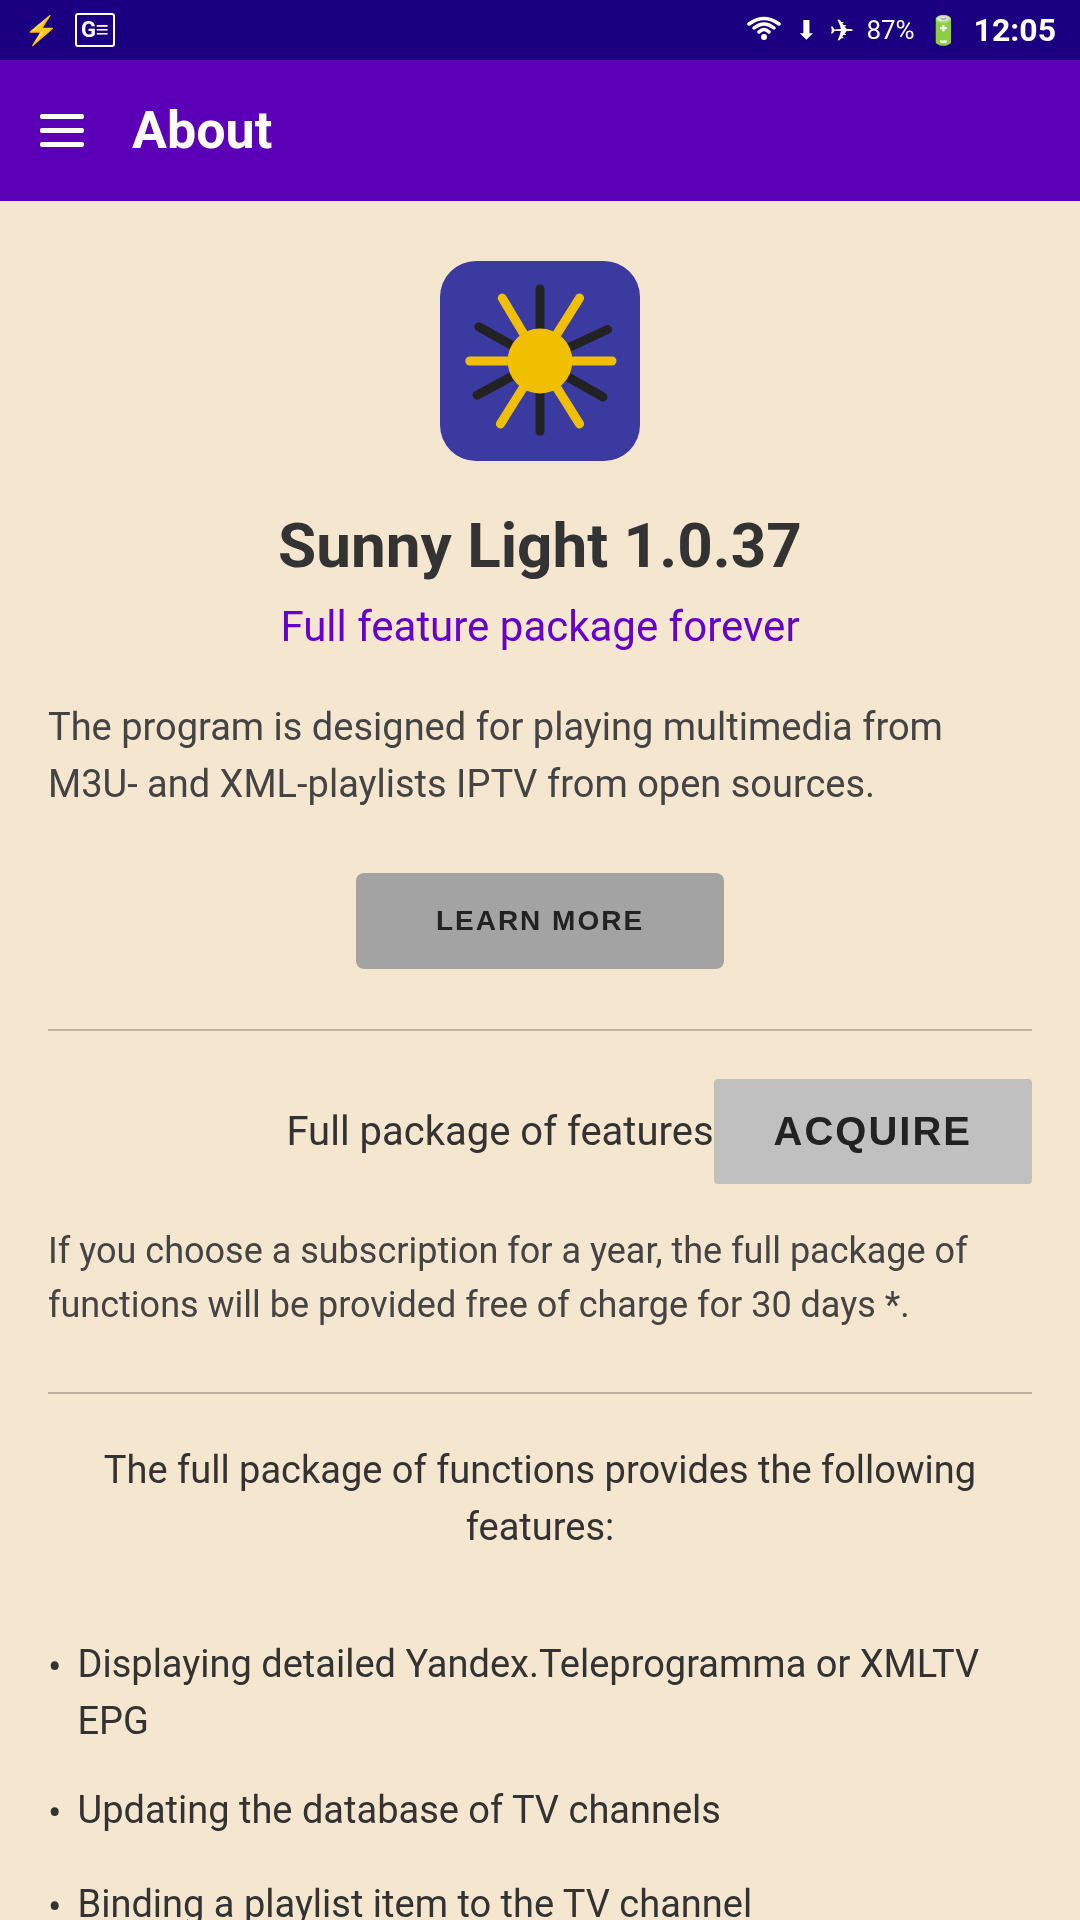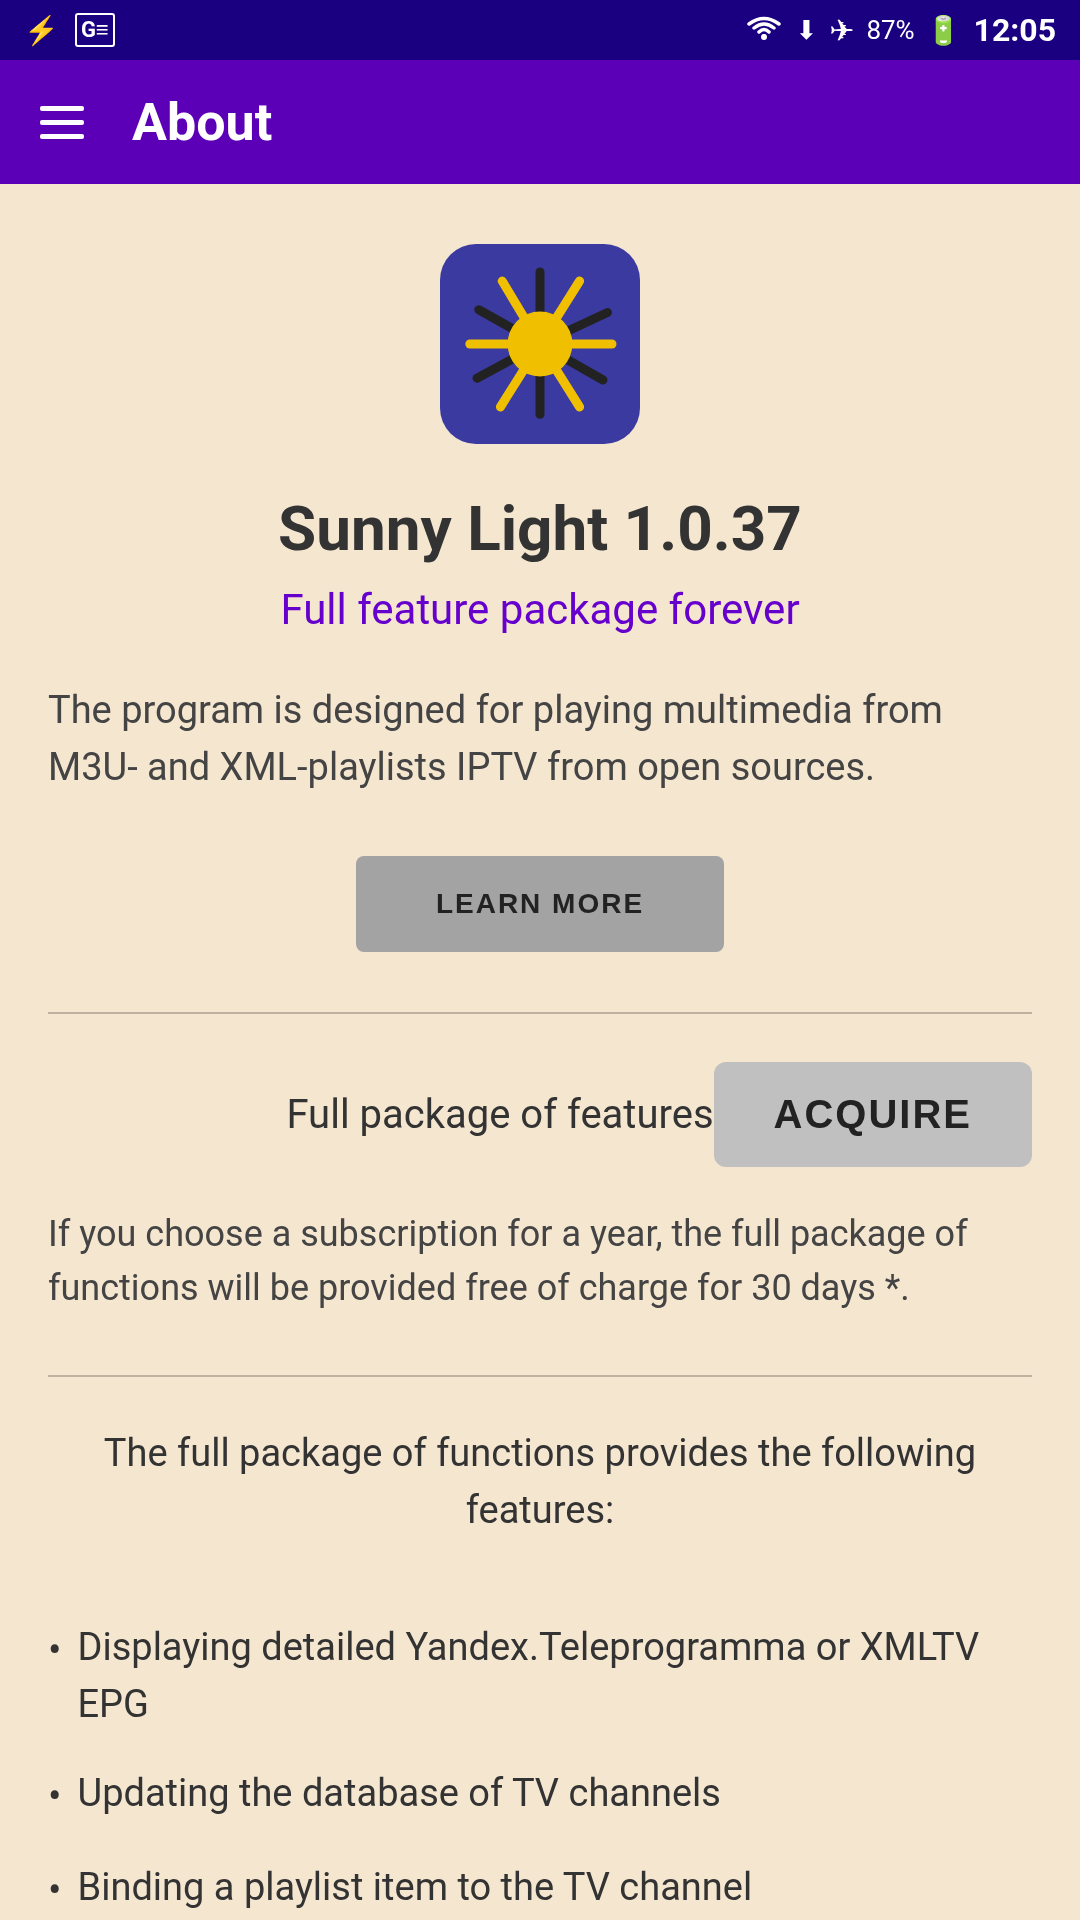--- a/index.html
+++ b/index.html
@@ -52,21 +52,21 @@
     }
 
     .status-battery {
       color: white;
       font-size: 26px;
     }
 
     
     .toolbar {
       width: 100%;
-      height: 124px;
+      height: 141px;
       background-color: #5c00b8;
       display: flex;
       align-items: center;
       padding: 0 40px;
       gap: 48px;
     }
 
     .hamburger-icon {
       display: flex;
       flex-direction: column;
@@ -170,21 +170,21 @@
     }
 
     .acquire-label {
       font-size: 40px;
       color: #333333;
     }
 
     .acquire-btn {
       background-color: #c0c0c0;
       border: none;
-      border-radius: 12px;
+      border-radius: 4px;
       padding: 30px 60px;
       font-size: 40px;
       font-weight: bold;
       color: #222222;
       cursor: pointer;
       letter-spacing: 2px;
     }
 
     .subscription-text {
       font-size: 36px;

